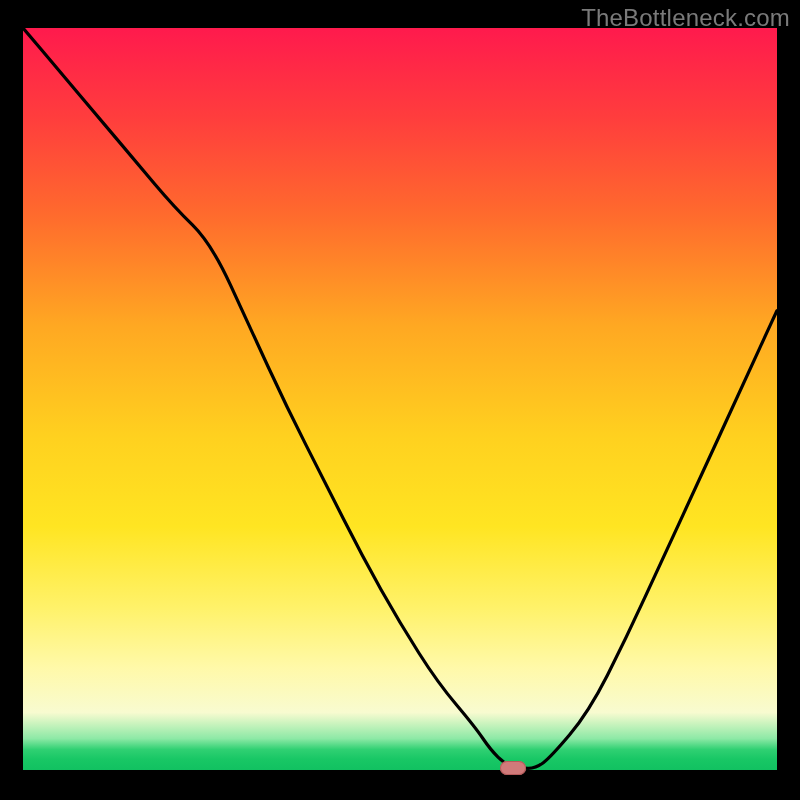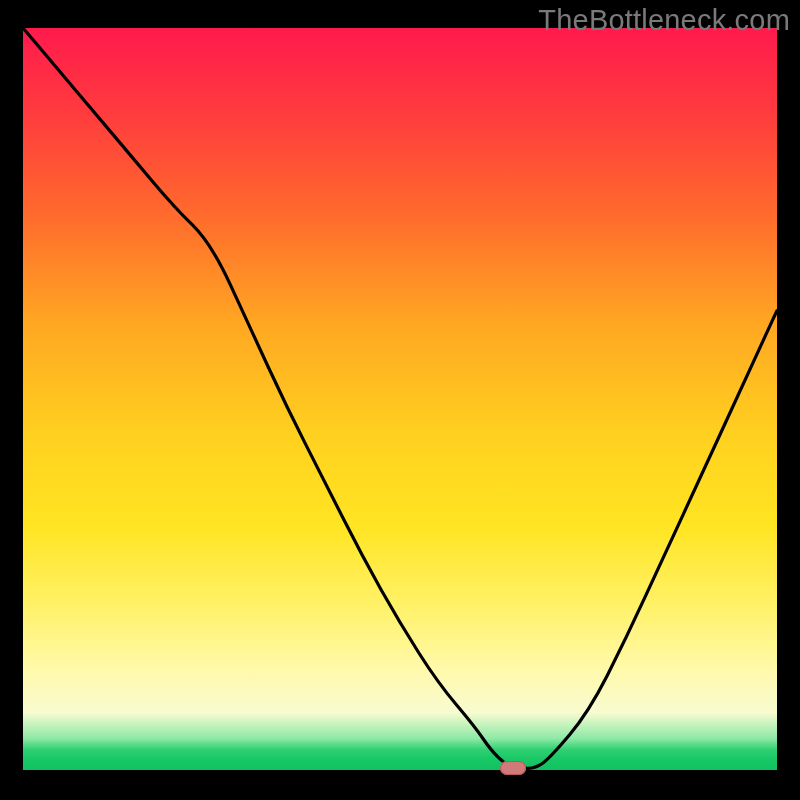--- a/index.html
+++ b/index.html
@@ -15,21 +15,21 @@
     position: relative;
     width: 800px;
     height: 800px;
     background: #000;
   }
   .watermark {
     position: absolute;
     top: 4px;
     right: 10px;
     color: #7a7a7a;
-    font-size: 29px;
+    font-size: 24px;
     letter-spacing: 0.2px;
     z-index: 10;
   }
   .plot-outer {
     position: absolute;
     left: 23px;
     top: 28px;
     width: 754px;
     height: 744px;
     background: #000;

